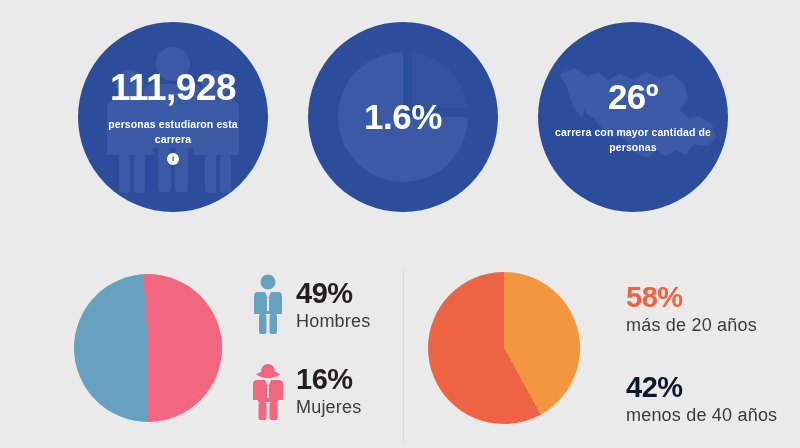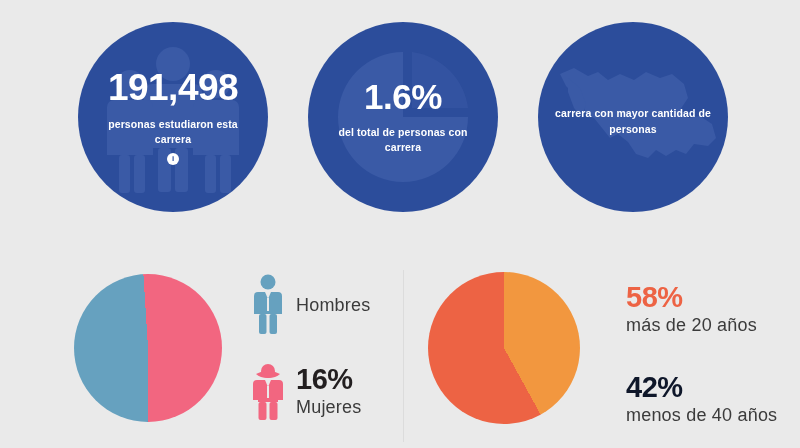--- a/index.html
+++ b/index.html
@@ -195,48 +195,48 @@
           <path d="M36 78 h32 a7 7 0 0 1 7 7 v48 h-46 v-48 a7 7 0 0 1 7 -7 z"></path>
           <rect x="41" y="133" width="11" height="38" rx="3"></rect>
           <rect x="56" y="133" width="11" height="38" rx="3"></rect>
           <circle cx="138" cy="62" r="14"></circle>
           <path d="M122 78 h32 a7 7 0 0 1 7 7 v48 h-46 v-48 a7 7 0 0 1 7 -7 z"></path>
           <rect x="127" y="133" width="11" height="38" rx="3"></rect>
           <rect x="142" y="133" width="11" height="38" rx="3"></rect>
         </g>
       </svg>
       <div class="circle-content">
-        <div class="big-number">191,498</div>
+        <div class="big-number">111,928</div>
         <div class="circle-caption">personas estudiaron esta carrera</div>
         <span class="info-badge">i</span>
       </div>
     </div>
 
     <div class="stat-circle" id="circle-2">
       <svg class="circle-watermark" viewBox="0 0 190 190">
         <g fill="#3a5aa6">
           <path d="M95 30 A65 65 0 1 0 160 95 L95 95 Z"></path>
           <path d="M104 30 A65 65 0 0 1 160 86 L104 86 Z" opacity="0.55"></path>
         </g>
       </svg>
       <div class="circle-content">
         <div class="big-number">1.6%</div>
-        <div class="circle-caption">del total de personas con carrera</div>
       </div>
     </div>
 
     <div class="stat-circle" id="circle-3">
       <svg class="circle-watermark" viewBox="0 0 190 190">
         <path fill="#3a5aa6" d="M22 52 L36 46 L50 54 L60 50 L70 58 L82 52 L96 58 L108 50 L122 56
           L134 52 L146 62 L150 76 L142 88 L150 96 L162 94 L174 102 L178 116 L170 124
           L156 122 L148 132 L138 128 L128 134 L118 128 L110 136 L98 132 L90 120
           L80 112 L72 116 L64 106 L56 96 L48 92 L44 78 L36 72 L28 64 Z"></path>
         <path fill="#3a5aa6" d="M30 56 L42 66 L48 82 L44 96 L36 86 L30 70 Z"></path>
       </svg>
       <div class="circle-content">
+        <div class="big-number">26º</div>
         <div class="circle-caption">carrera con mayor cantidad de personas</div>
       </div>
     </div>
   </div>
 
   <div class="bottom-row">
 
     <div class="divider"></div>
 
     <div class="panel" id="panel-gender">
@@ -249,20 +249,21 @@
               <circle cx="16" cy="8" r="7.5"></circle>
               <path d="M6 18 h20 a4 4 0 0 1 4 4 v18 h-5 v-18 h-18 v18 h-5 v-18 a4 4 0 0 1 4 -4 z"></path>
               <path d="M7 18 h18 v22 h-18 z"></path>
               <rect x="7" y="40" width="7.5" height="20" rx="2"></rect>
               <rect x="17.5" y="40" width="7.5" height="20" rx="2"></rect>
               <path d="M13 18 h6 l-3 7 z" fill="#eaeaea"></path>
               <rect x="15" y="24" width="2" height="13" fill="#eaeaea"></rect>
             </g>
           </svg>
           <div class="legend-text">
+            <div class="legend-pct">49%</div>
             <div class="legend-label">Hombres</div>
           </div>
         </div>
 
         <div class="legend-row">
           <svg class="person-icon" width="32" height="62" viewBox="0 0 32 62">
             <g fill="#f26680">
               <circle cx="16" cy="11" r="7"></circle>
               <path d="M4 14 q12 -7 24 0 q-4 4 -12 4 q-8 0 -12 -4 z"></path>
               <path d="M5 20 h22 a4 4 0 0 1 4 4 v16 h-5 v-16 h-20 v16 h-5 v-16 a4 4 0 0 1 4 -4 z"></path>

